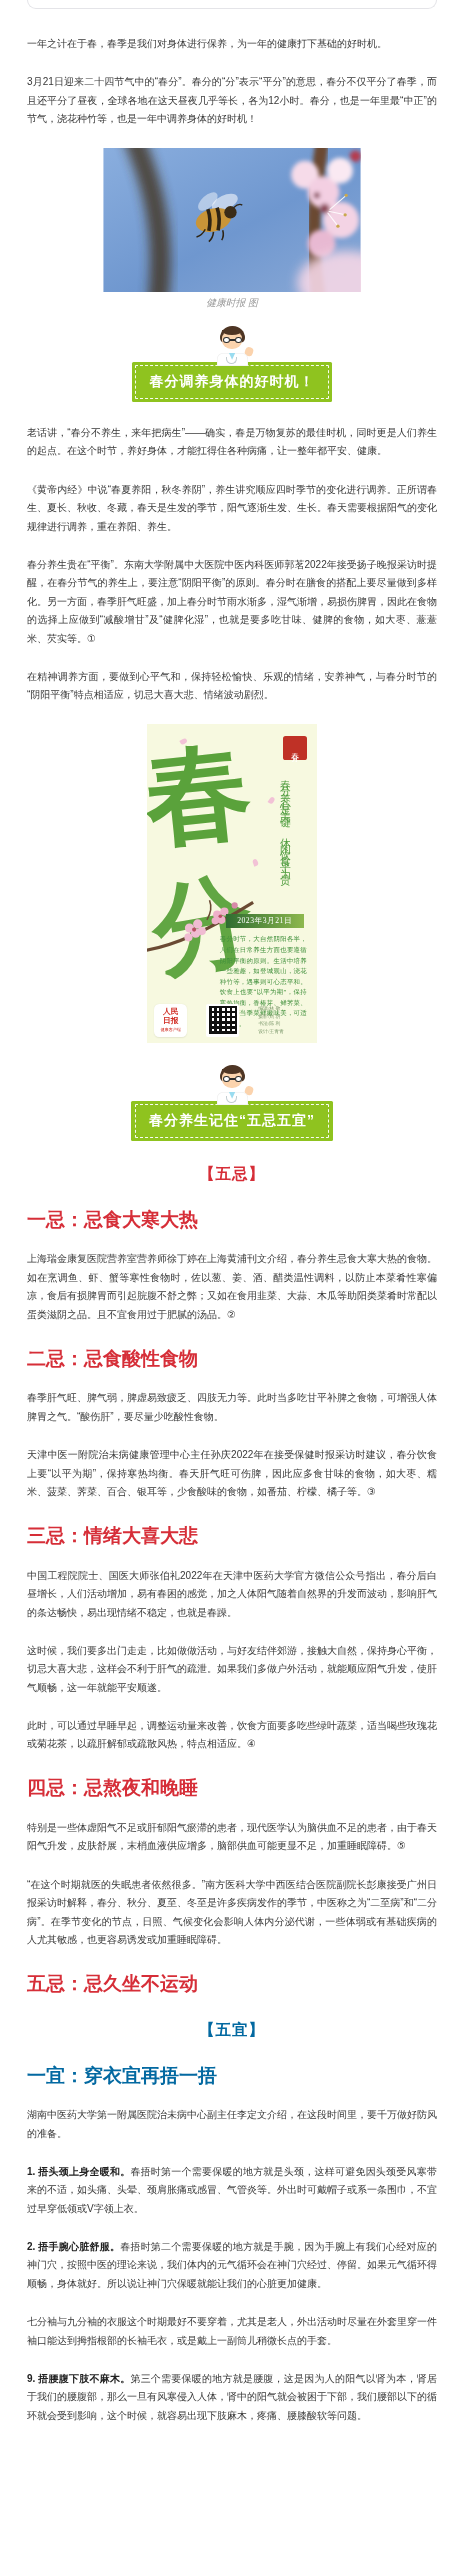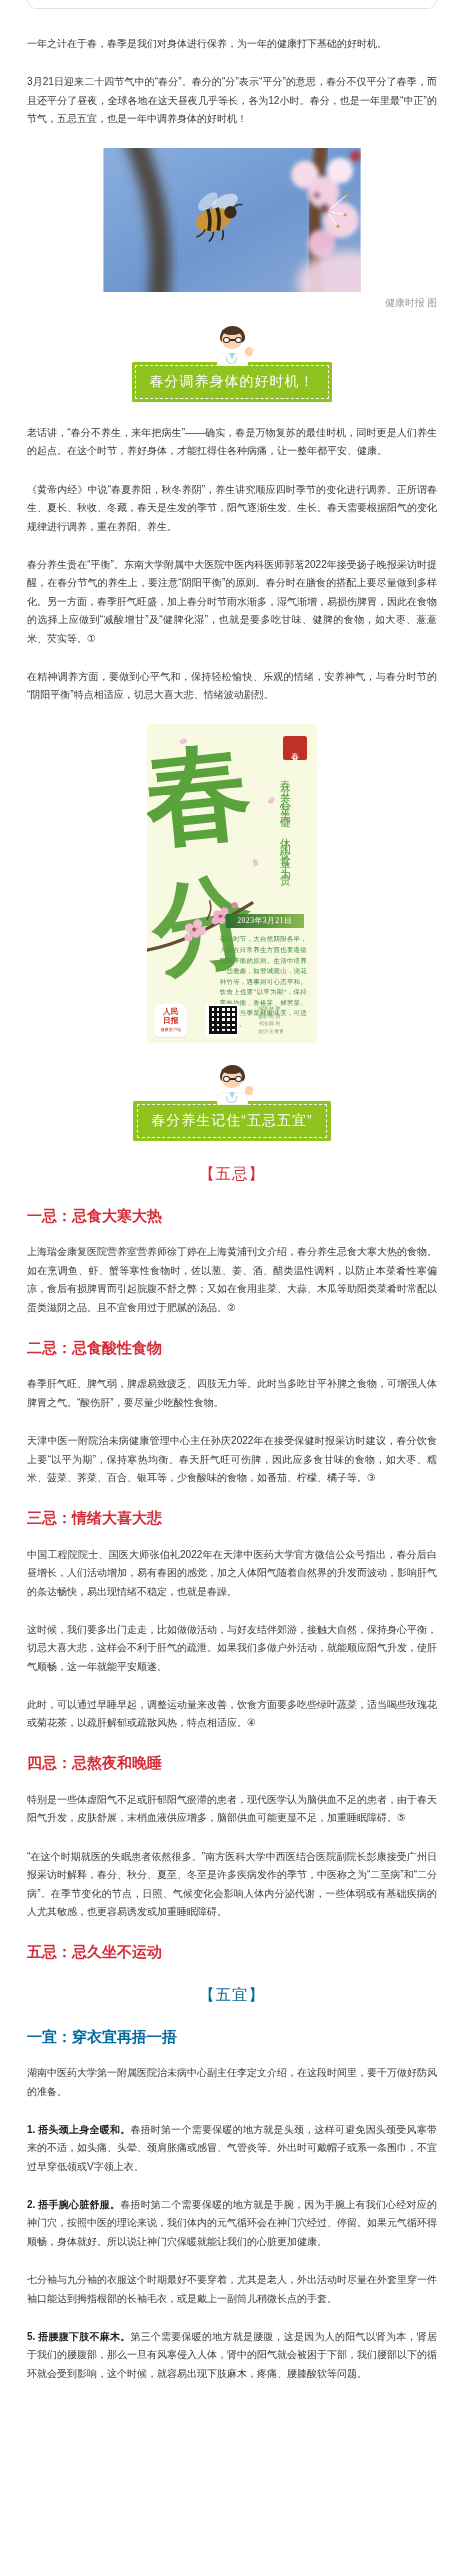--- a/index.html
+++ b/index.html
@@ -2,40 +2,40 @@
 <html lang="zh" style="font-size:8.2px"><head>
 <meta charset="utf-8">
 <style>
   html,body{margin:0;padding:0;background:#fff;}
   body{font-family:"Liberation Sans","DejaVu Sans",sans-serif;}
   .page{width:464px;height:3522px;overflow:hidden;margin:0 auto;background:#fff;position:relative;}
   .top-card{height:8.2px;margin:0 27px 26px;border:0.5px solid #e4e4e8;border-top:none;border-radius:0 0 11.3px 11.3px;}
   .content{padding:0 27px;color:#333;}
   p.body{font-size:10px;line-height:18.5px;margin:0 0 19.6px;text-align:justify;color:#383838;}
   p.body b{color:#222;}
-  .caption{text-align:right;color:#9b9b9b;font-size:9.8px;margin:-2.1px 0 15.5px;}
+  .caption{text-align:center;color:#9b9b9b;font-size:9.8px;margin:-2.1px 0 15.5px;font-style:italic;}
   figure.photo{margin:2.1px auto 7.2px;width:258px;padding:0;}
   figure.photo svg{display:block;}
   
   .doctor{position:relative;width:44px;height:40px;margin:13.4px auto -5.2px;z-index:2;}
   .d-hair{position:absolute;left:9.8px;top:0;width:25px;height:17.5px;background:#4e3524;border-radius:12.4px 12.4px 5.2px 5.2px;}
   .d-face{position:absolute;left:12.4px;top:5.2px;width:19.6px;height:17.5px;background:#fbd3ad;border-radius:42% 42% 48% 48%;}
   .d-fringe{position:absolute;left:12.4px;top:4.1px;width:19.6px;height:5.2px;background:#4e3524;border-radius:0 0 50% 50%/0 0 90% 90%;}
   .d-eye{position:absolute;top:11.3px;width:6.7px;height:6.2px;border:1.5px solid #2c2c2c;border-radius:50%;background:#fff;box-sizing:border-box;}
   .d-eye.l{left:13.4px}.d-eye.r{left:25px}
   .d-bridge{position:absolute;top:13.4px;left:20px;width:4.6px;height:1.5px;background:#2c2c2c;}
   .d-body{position:absolute;left:6.7px;bottom:0;width:31px;height:13px;background:#fff;border-radius:6.2px 6.2px 1px 1px;box-shadow:inset 0 0 0 0.5px #ececec;}
   .d-shirt{position:absolute;left:19px;bottom:6.2px;width:6.2px;height:6.7px;background:#9adcf0;clip-path:polygon(0 0,100% 0,50% 100%);}
   .d-steth{position:absolute;left:16px;bottom:1.5px;width:11.3px;height:7.7px;border:1.5px solid #c3cdd1;border-top:none;border-radius:0 0 6.7px 6.7px;box-sizing:border-box;}
   .d-hand{position:absolute;right:1.5px;bottom:9.8px;width:7.7px;height:9.3px;background:#fbd3ad;border-radius:3.6px;transform:rotate(18deg);}
   
   .banner{display:table;margin:1px auto 21.6px;background:#8fc31f;padding:3.6px;border-radius:1.5px;}
-  .banner-in{border:1px dashed rgba(255,255,255,.95);padding:6.7px 13.4px;color:#fff;font-size:14px;font-weight:normal;letter-spacing:1px;border-radius:1px;white-space:nowrap;}
-  h2.bighead{text-align:center;font-size:15.5px;margin:23px 0 19.6px;letter-spacing:1px;font-weight:normal;}
-  h3.sub{font-size:15px;margin:21.6px 0 17.5px;font-weight:bold;}
+  .banner-in{border:1px dashed rgba(255,255,255,.95);padding:6.7px 13.4px;color:#fff;font-size:14px;font-weight:bold;letter-spacing:1px;border-radius:1px;white-space:nowrap;}
+  h2.bighead{text-align:center;font-size:15.5px;margin:23px 0 19.6px;letter-spacing:1px;font-weight:bold;}
+  h3.sub{font-size:19px;margin:21.6px 0 17.5px;font-weight:bold;}
   .red{color:#d62e38;}
   .green{color:#0369a1;}
   
   .poster{position:relative;width:170px;height:319px;margin:2.1px auto 21.6px;background:#f7f9e0;overflow:hidden;font-family:"Liberation Serif","DejaVu Serif",serif;}
   .po-big{position:absolute;color:#5aa23b;font-weight:bold;line-height:1;}
   .po-big.one{font-size:106px;left:-2.1px;top:18.5px;transform:rotate(-6deg);}
   .po-big.two{font-size:100px;left:6.2px;top:152px;transform:rotate(-10deg);opacity:.95;}
   .po-seal{position:absolute;right:10.3px;top:11.3px;width:24px;height:24px;background:#bf3126;border-radius:2.6px;color:#fff;display:flex;align-items:center;justify-content:center;writing-mode:vertical-rl;letter-spacing:1.5px;font-size:7.7px;}
   .po-cols{position:absolute;right:24px;top:47px;display:flex;gap:14.4px;writing-mode:vertical-rl;color:#4f9c3e;font-size:10.8px;letter-spacing:6.2px;}
   .po-date{position:absolute;right:13.4px;top:190px;width:78px;height:14px;background:linear-gradient(90deg,#2f6c31,#8db84e);color:#fff;font-size:7.7px;text-align:center;line-height:14px;letter-spacing:0.5px;}
@@ -50,21 +50,21 @@
   .po-petal{position:absolute;width:5.2px;height:7.2px;background:#f2c2d6;border-radius:50% 50% 50% 0;}
 </style>
 </head>
 <body>
 
 <div class="page">
   <div class="top-card"></div>
   <div class="content">
 
     <p class="body">一年之计在于春，春季是我们对身体进行保养，为一年的健康打下基础的好时机。</p>
-    <p class="body">3月21日迎来二十四节气中的“春分”。春分的“分”表示“平分”的意思，春分不仅平分了春季，而且还平分了昼夜，全球各地在这天昼夜几乎等长，各为12小时。春分，也是一年里最“中正”的节气，五忌五宜，也是一年中调养身体的好时机！</p>
+    <p class="body">3月21日迎来二十四节气中的“春分”。春分的“分”表示“平分”的意思，春分不仅平分了春季，而且还平分了昼夜，全球各地在这天昼夜几乎等长，各为12小时。春分，也是一年里最“中正”的节气，浇花种竹等，也是一年中调养身体的好时机！</p>
 
     <figure class="photo">
       <svg width="258" height="144" viewBox="0 0 500 280">
         <defs>
           <linearGradient id="sky" x1="0" y1="0" x2="1" y2="1">
             <stop offset="0" stop-color="#8aaede"></stop>
               <stop offset="0.55" stop-color="#6f97cf"></stop>
               <stop offset="1" stop-color="#8aa9d6"></stop>
           </linearGradient>
           <filter id="soft" x="-40%" y="-40%" width="180%" height="180%">
@@ -219,17 +219,17 @@
 
     <h3 class="sub red">五忌：忌久坐不运动</h3>
 
     <h2 class="bighead green">【五宜】</h2>
 
     <h3 class="sub green">一宜：穿衣宜再捂一捂</h3>
     <p class="body">湖南中医药大学第一附属医院治未病中心副主任李定文介绍，在这段时间里，要千万做好防风的准备。</p>
     <p class="body"><b>1. 捂头颈上身全暖和。</b><span>春捂时第一个需要保暖的地方就是头颈，这样可避免因头颈受风寒带来的不适，如头痛、头晕、颈肩胀痛或感冒、气管炎等。外出时可戴帽子或系一条围巾，不宜过早穿低领或V字领上衣。</span></p>
     <p class="body"><b>2. 捂手腕心脏舒服。</b><span>春捂时第二个需要保暖的地方就是手腕，因为手腕上有我们心经对应的神门穴，按照中医的理论来说，我们体内的元气循环会在神门穴经过、停留。如果元气循环得顺畅，身体就好。所以说让神门穴保暖就能让我们的心脏更加健康。</span></p>
     <p class="body">七分袖与九分袖的衣服这个时期最好不要穿着，尤其是老人，外出活动时尽量在外套里穿一件袖口能达到拇指根部的长袖毛衣，或是戴上一副筒儿稍微长点的手套。</p>
-    <p class="body"><b>5. 捂腰腹下肢不麻木。</b><span>第三个需要保暖的地方就是腰腹，这是因为人的阳气以肾为本，肾居于我们的腰腹部，那么一旦有风寒侵入人体，肾中的阳气就会被困于下部，我们腰部以下的循环就会受到影响，这个时候，就容易出现下肢麻木，疼痛、腰膝酸软等问题。</span></p>
+    <p class="body"><b>9. 捂腰腹下肢不麻木。</b><span>第三个需要保暖的地方就是腰腹，这是因为人的阳气以肾为本，肾居于我们的腰腹部，那么一旦有风寒侵入人体，肾中的阳气就会被困于下部，我们腰部以下的循环就会受到影响，这个时候，就容易出现下肢麻木，疼痛、腰膝酸软等问题。</span></p>
 
   </div>
 </div>
 
 
 </body></html>

